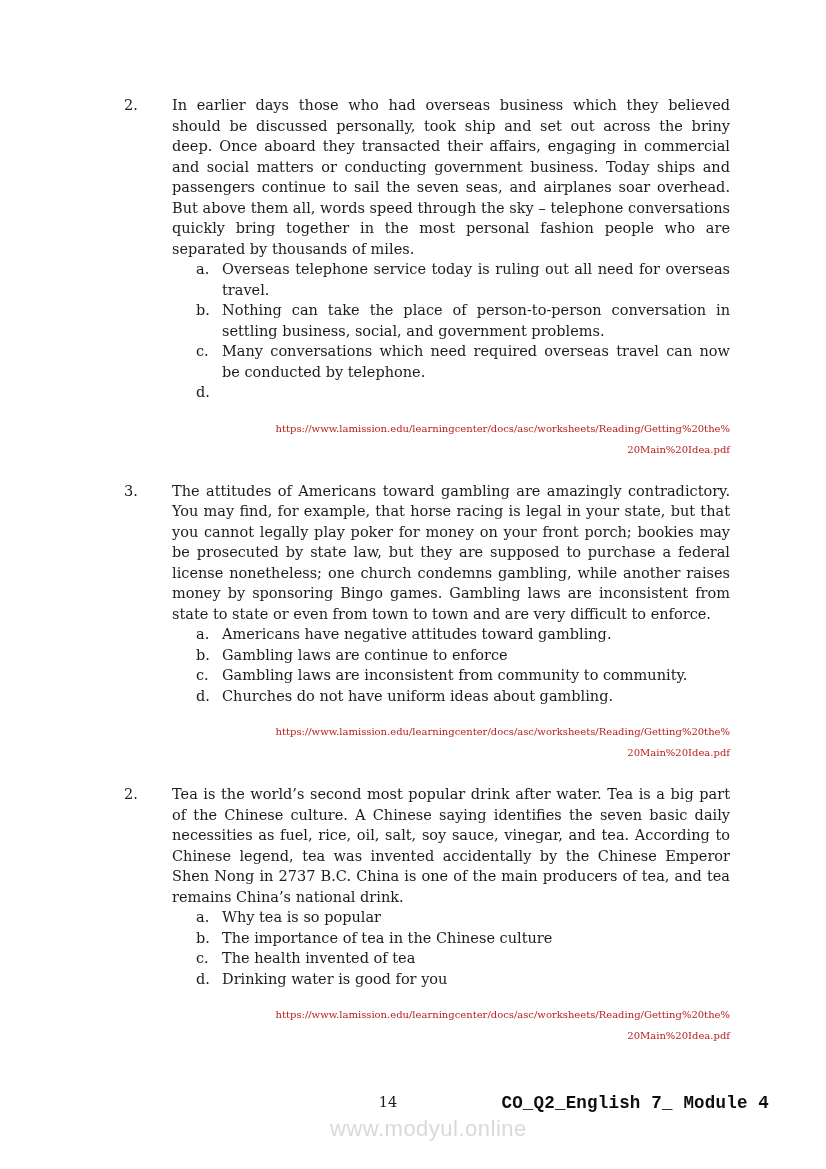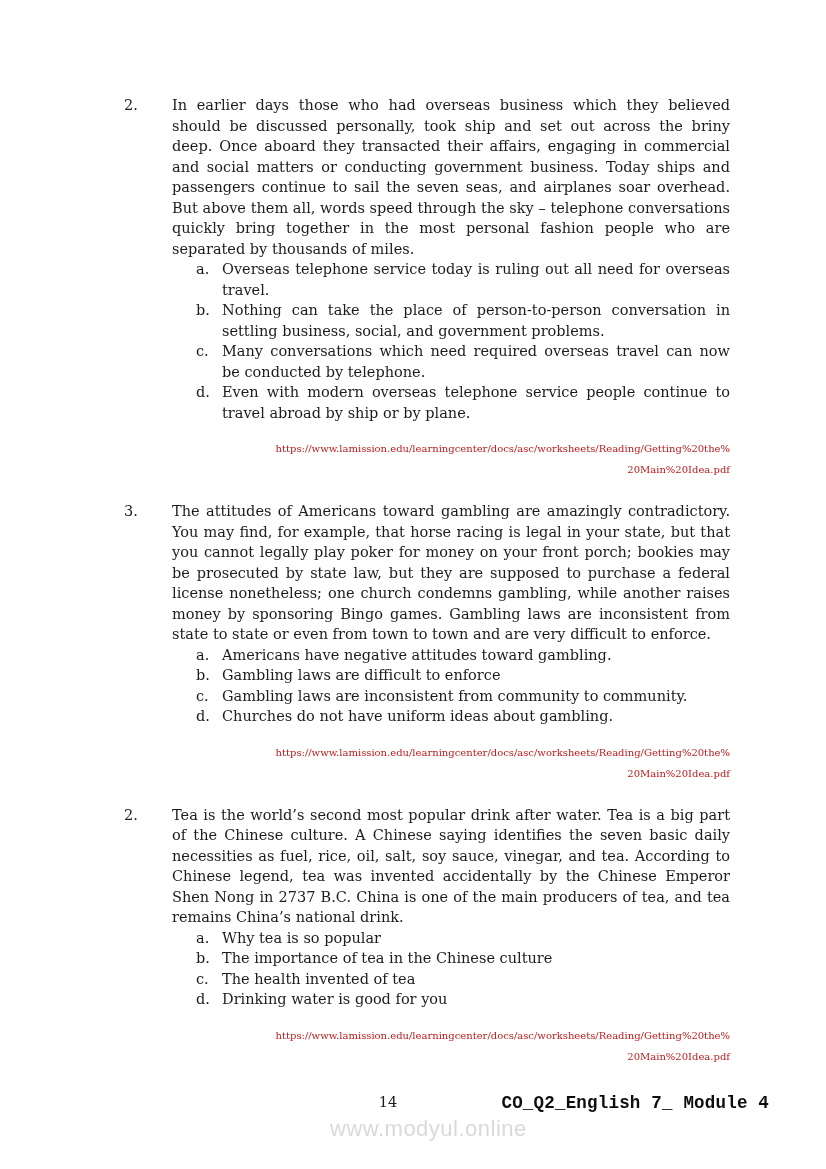--- a/index.html
+++ b/index.html
@@ -86,40 +86,39 @@
         <div class="option">
           <div class="opt-letter">b.</div>
           <div class="opt-text">Nothing can take the place of person-to-person conversation in settling business, social, and government problems.</div>
         </div>
         <div class="option">
           <div class="opt-letter">c.</div>
           <div class="opt-text">Many conversations which need required overseas travel can now be conducted by telephone.</div>
         </div>
         <div class="option">
           <div class="opt-letter">d.</div>
-          <div class="opt-text">Even with modern overseas telephone service people continue to travel abroad by ship or by plane.</div>
         </div>
       </div>
     </div>
     <div class="source">
       <div>https://www.lamission.edu/learningcenter/docs/asc/worksheets/Reading/Getting%20the%</div>
       <div>20Main%20Idea.pdf</div>
     </div>
 
     <div class="q-block">
       <div class="q-num">3.</div>
       <div class="q-body">
         <div class="passage">The attitudes of Americans toward gambling are amazingly contradictory. You may find, for example, that horse racing is legal in your state, but that you cannot legally play poker for money on your front porch; bookies may be prosecuted by state law, but they are supposed to purchase a federal license nonetheless; one church condemns gambling, while another raises money by sponsoring Bingo games. Gambling laws are inconsistent from state to state or even from town to town and are very difficult to enforce.</div>
         <div class="option">
           <div class="opt-letter">a.</div>
           <div class="opt-text">Americans have negative attitudes toward gambling.</div>
         </div>
         <div class="option">
           <div class="opt-letter">b.</div>
-          <div class="opt-text">Gambling laws are difficult to enforce</div>
+          <div class="opt-text">Gambling laws are continue to enforce</div>
         </div>
         <div class="option">
           <div class="opt-letter">c.</div>
           <div class="opt-text">Gambling laws are inconsistent from community to community.</div>
         </div>
         <div class="option">
           <div class="opt-letter">d.</div>
           <div class="opt-text">Churches do not have uniform ideas about gambling.</div>
         </div>
       </div>

